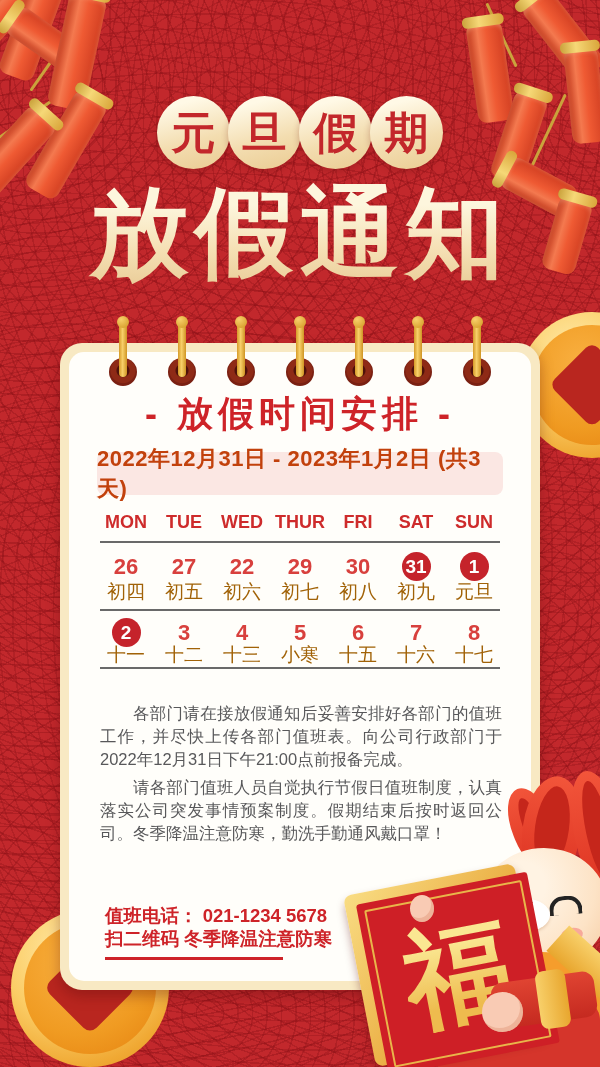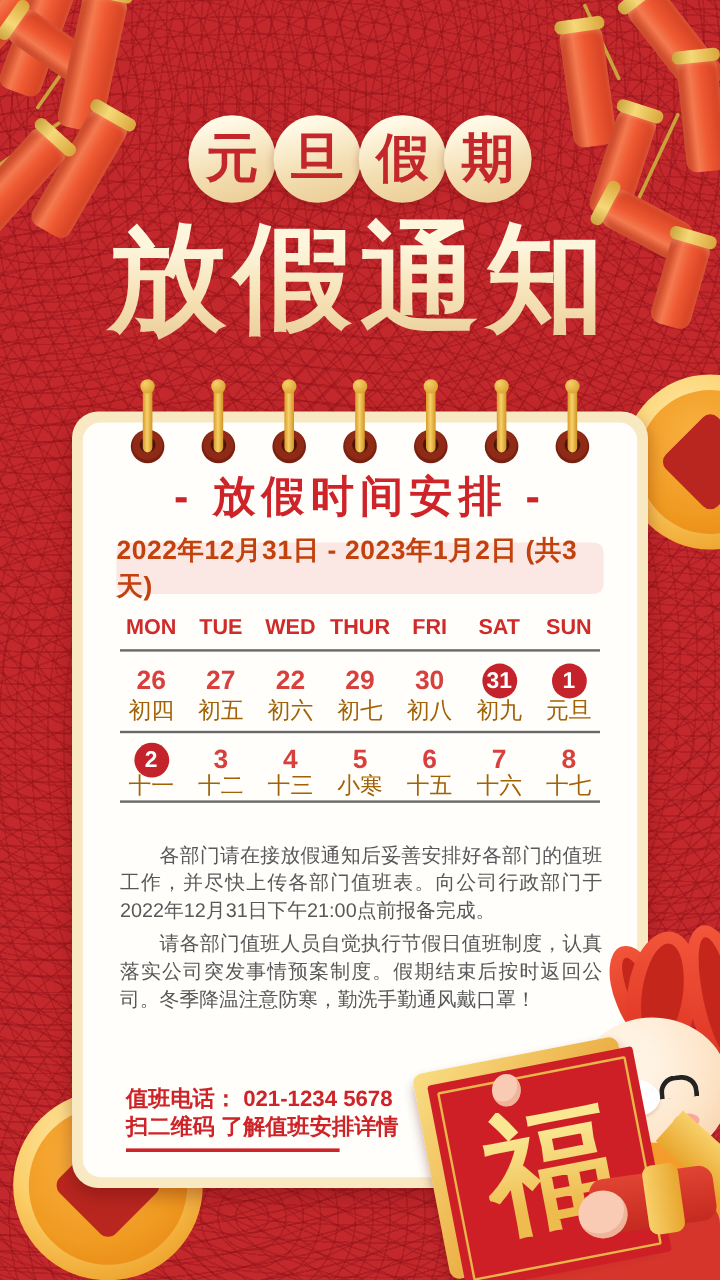--- a/index.html
+++ b/index.html
@@ -224,21 +224,21 @@
 
       <div class="rule rule3"></div>
 
       <div class="details">
         <p>各部门请在接放假通知后妥善安排好各部门的值班工作，并尽快上传各部门值班表。向公司行政部门于2022年12月31日下午21:00点前报备完成。</p>
         <p>请各部门值班人员自觉执行节假日值班制度，认真落实公司突发事情预案制度。假期结束后按时返回公司。冬季降温注意防寒，勤洗手勤通风戴口罩！</p>
       </div>
 
       <div class="contact">
         <div><span>值班电话：</span> <span>021-1234 5678</span></div>
-        <div>扫二维码 了解值班安排详情</div>
+        <div>扫二维码 冬季降温注意防寒</div>
         <div class="redline"></div>
       </div>
 
     </div>
   </div>
 
   <div class="pin" style="left:109px;">
       <div class="hole"></div>
       <div class="stick"></div>
     </div>

